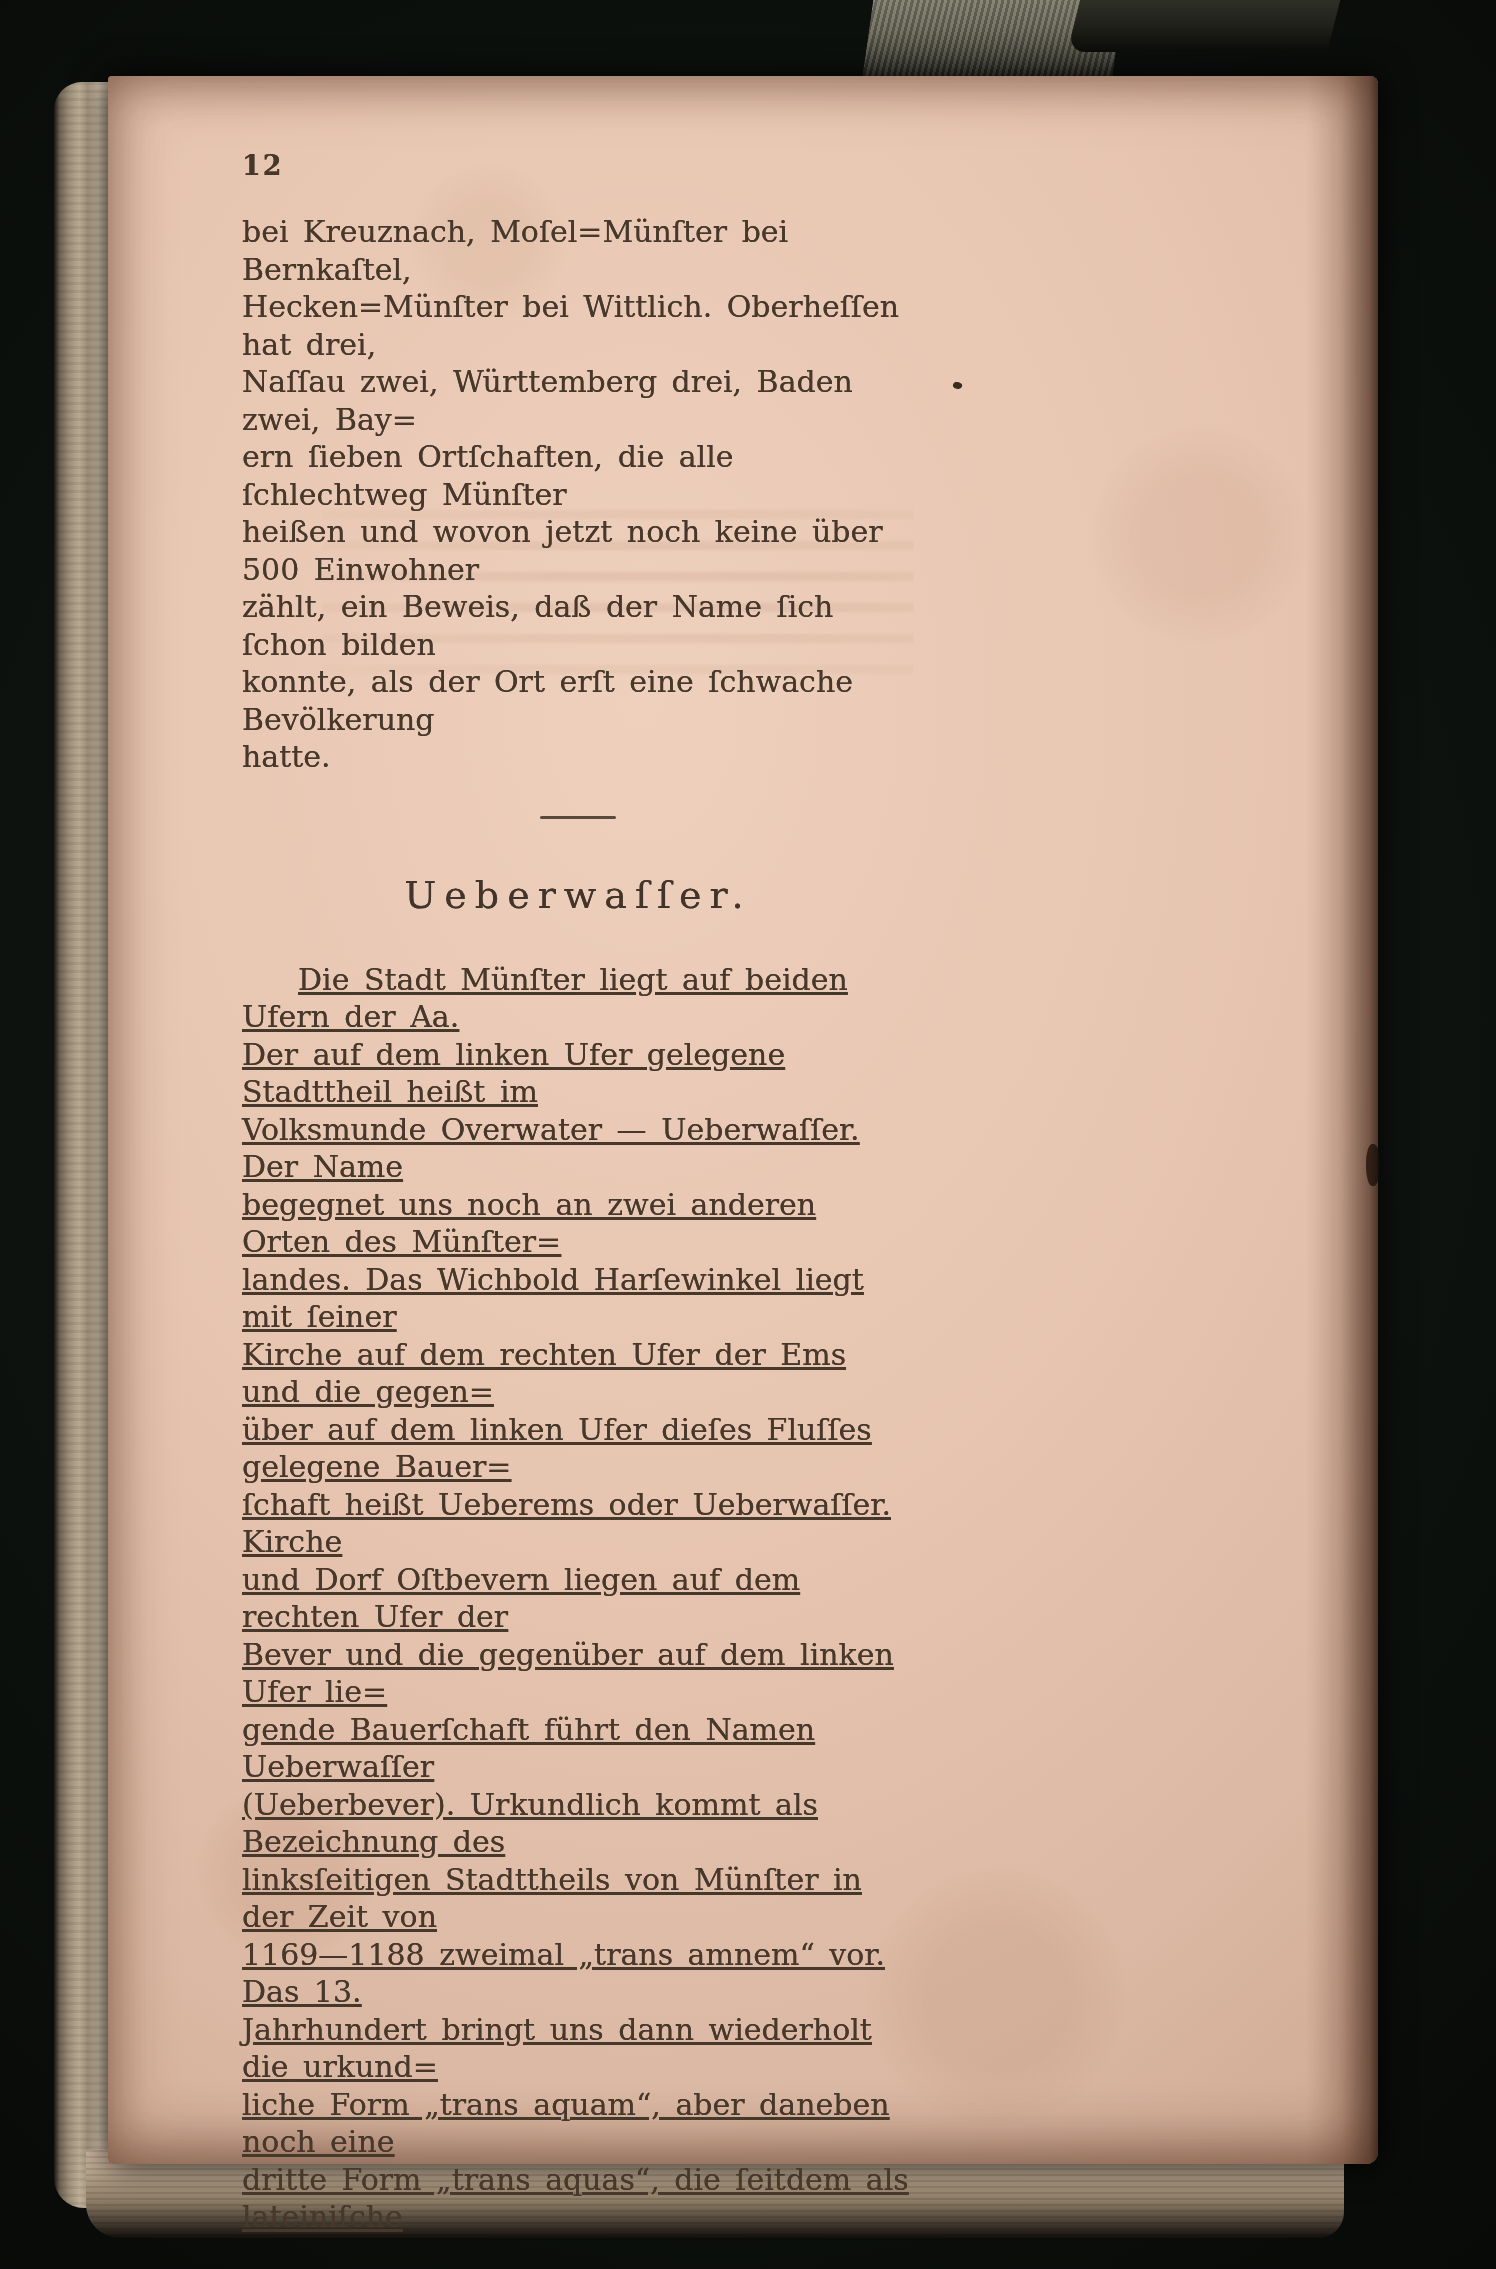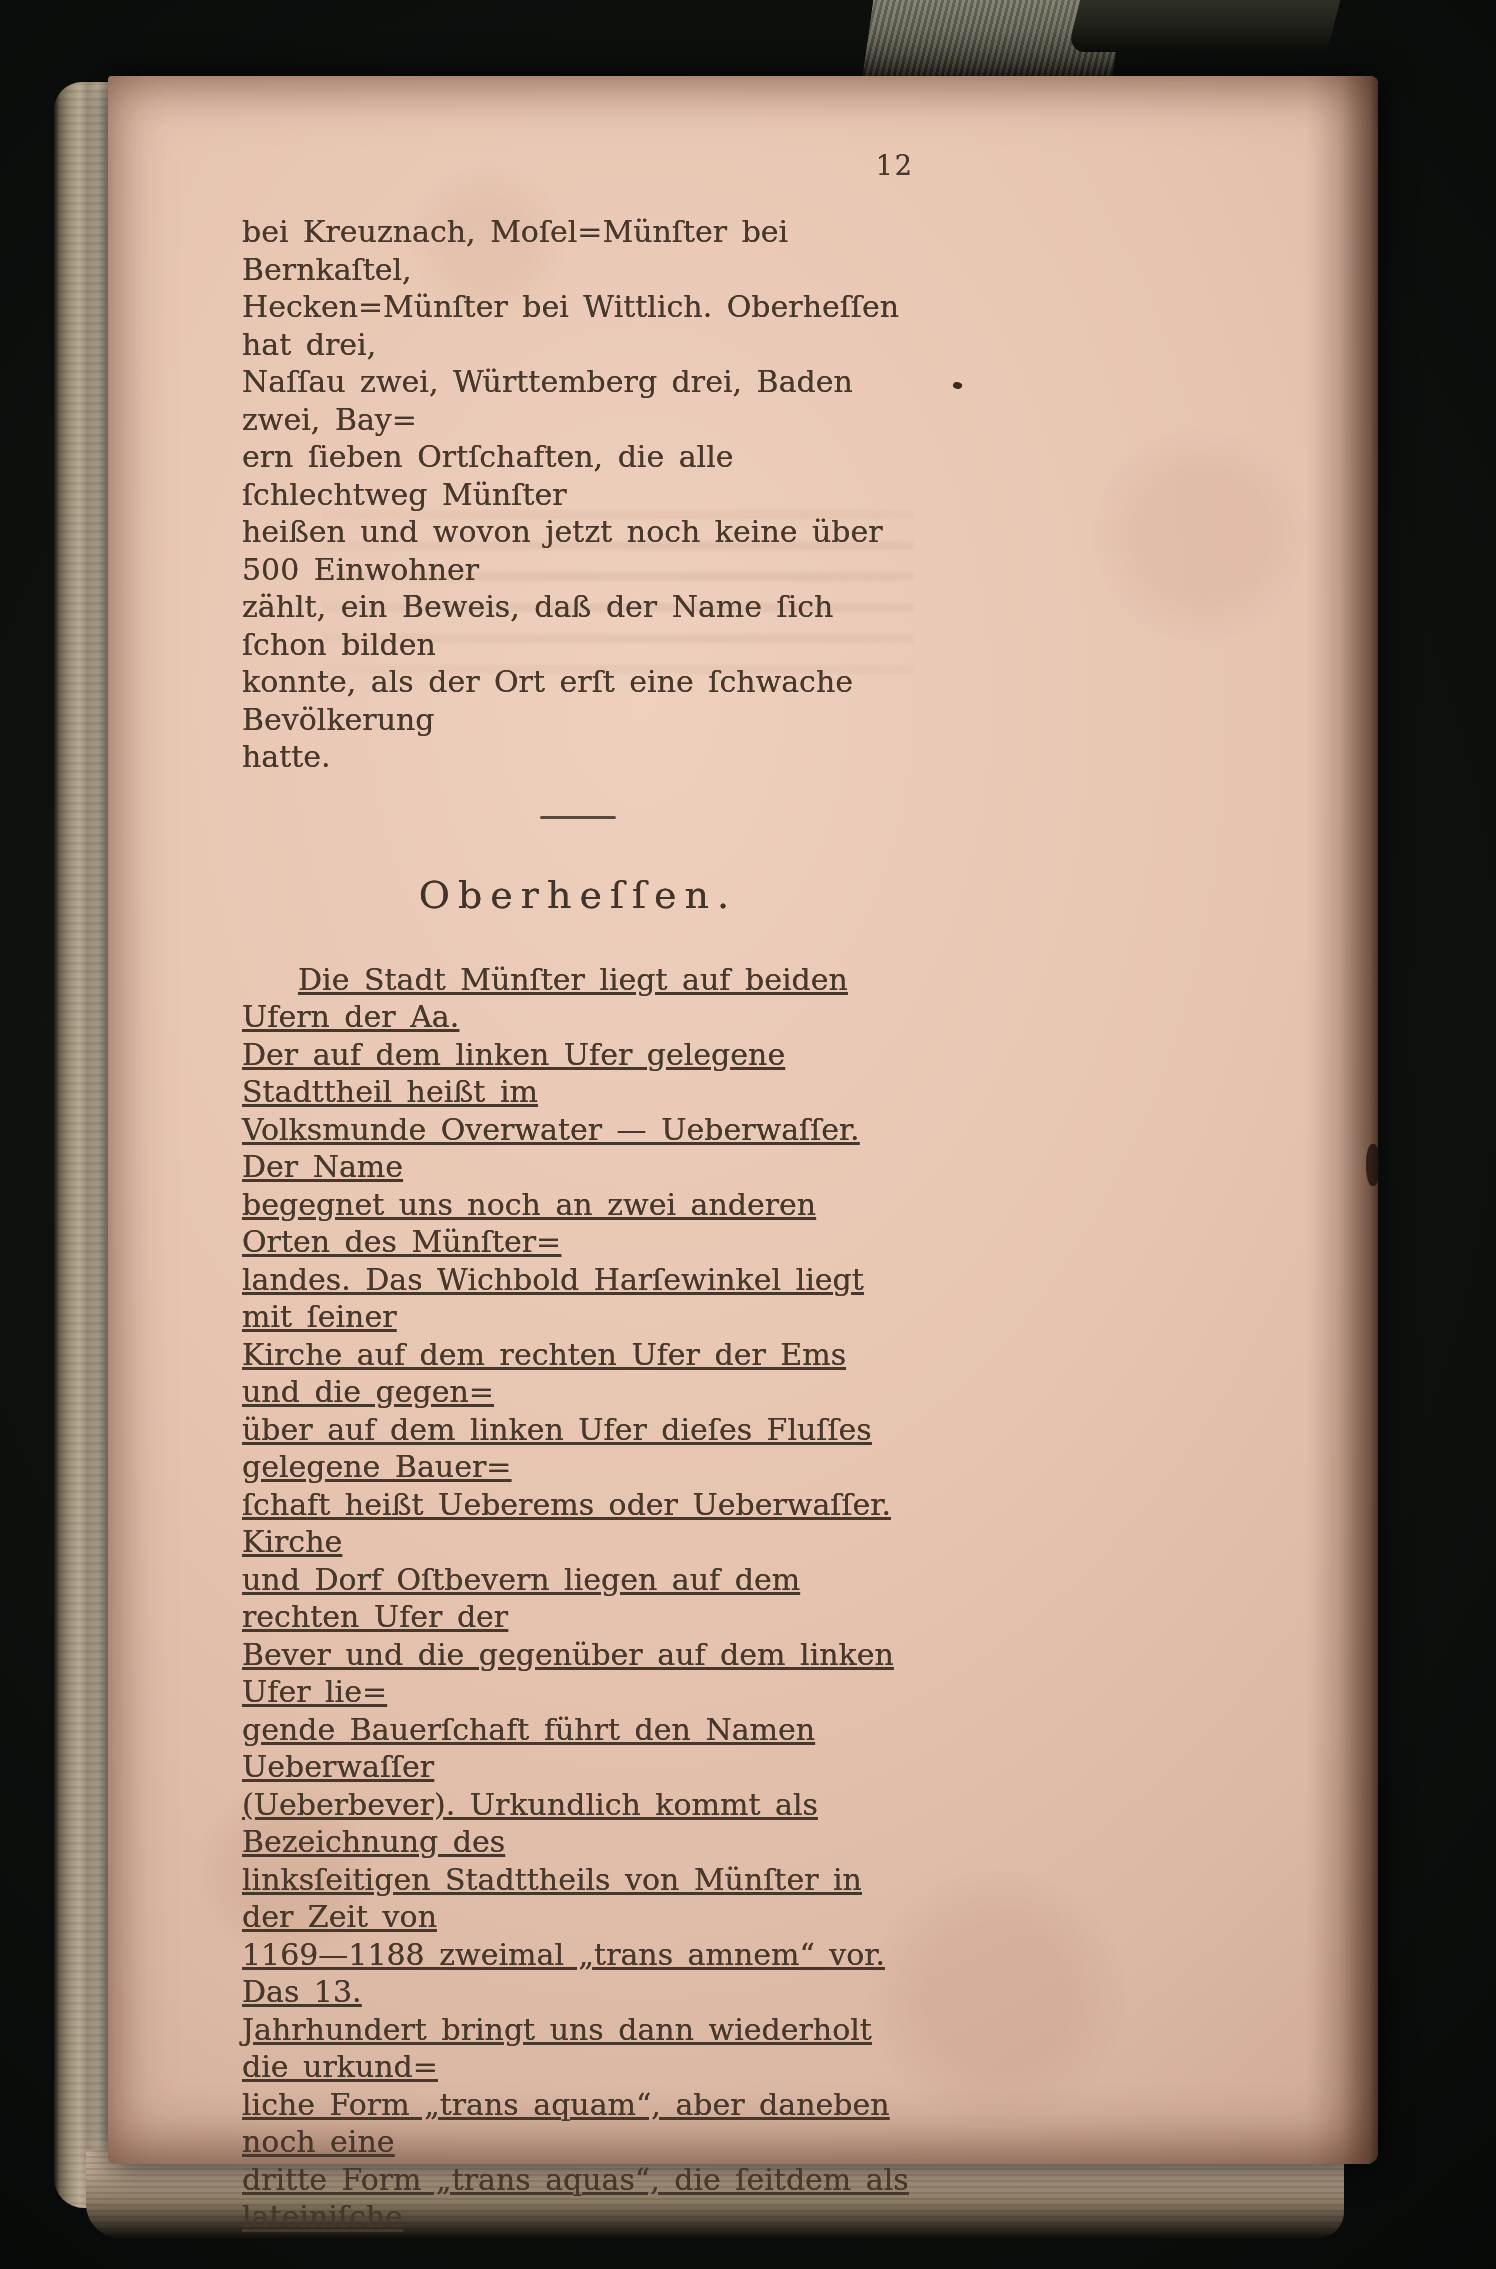--- a/index.html
+++ b/index.html
@@ -155,24 +155,25 @@
   
   .text-col {
     position: absolute;
     left: 134px;
     top: 74px;
     width: 672px;
     color: #46382b;
     text-shadow: 0 0 0.5px rgba(70,50,35,0.85);
   }
   .page-number {
-    text-align: right;
+    text-align: left;
     font-size: 27px;
     letter-spacing: 2px;
     margin: 0 0 32px 0;
+    font-weight: bold;
   }
   .para {
     font-size: 30px;
     line-height: 37.5px;
     white-space: pre-line;
     word-spacing: 5px;
   }
   .section-rule {
     width: 76px;
     height: 3px;
@@ -218,21 +219,21 @@
 Hecken=Münſter bei Wittlich. Oberheſſen hat drei,
 Naſſau zwei, Württemberg drei, Baden zwei, Bay=
 ern ſieben Ortſchaften, die alle ſchlechtweg Münſter
 heißen und wovon jetzt noch keine über 500 Einwohner
 zählt, ein Beweis, daß der Name ſich ſchon bilden
 konnte, als der Ort erſt eine ſchwache Bevölkerung
 hatte.</div>
 
       <div class="section-rule"></div>
 
-      <div class="heading">Oberheſſen.</div>
+      <div class="heading">Ueberwaſſer.</div>
 
       <div class="para para-2">Die Stadt Münſter liegt auf beiden Ufern der Aa.
 Der auf dem linken Ufer gelegene Stadttheil heißt im
 Volksmunde Overwater — Ueberwaſſer. Der Name
 begegnet uns noch an zwei anderen Orten des Münſter=
 landes. Das Wichbold Harſewinkel liegt mit ſeiner
 Kirche auf dem rechten Ufer der Ems und die gegen=
 über auf dem linken Ufer dieſes Fluſſes gelegene Bauer=
 ſchaft heißt Ueberems oder Ueberwaſſer. Kirche
 und Dorf Oſtbevern liegen auf dem rechten Ufer der

